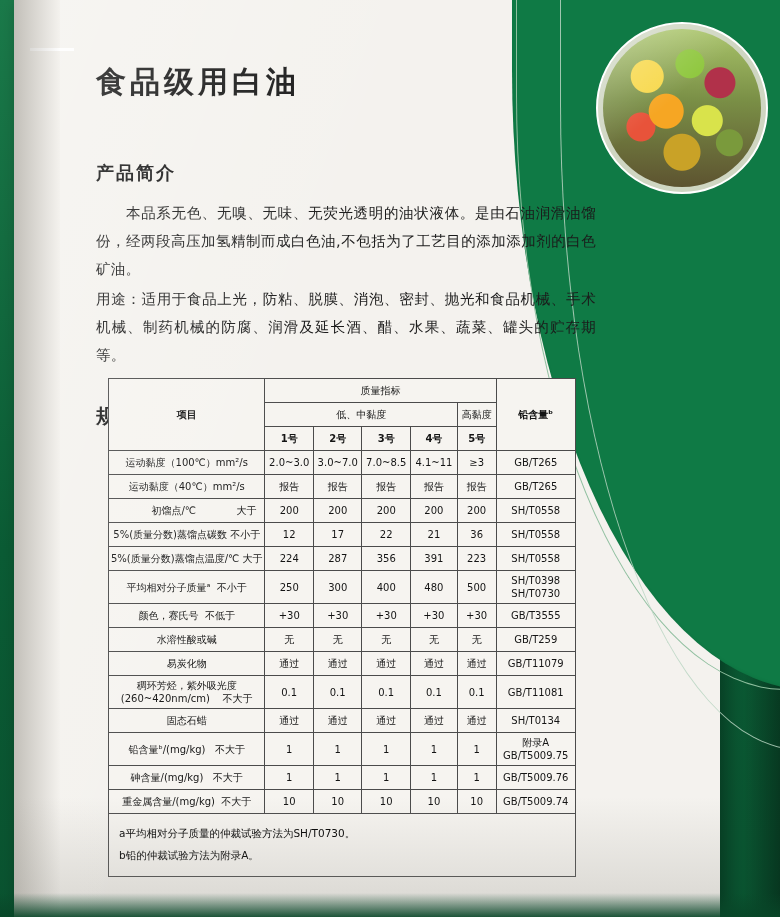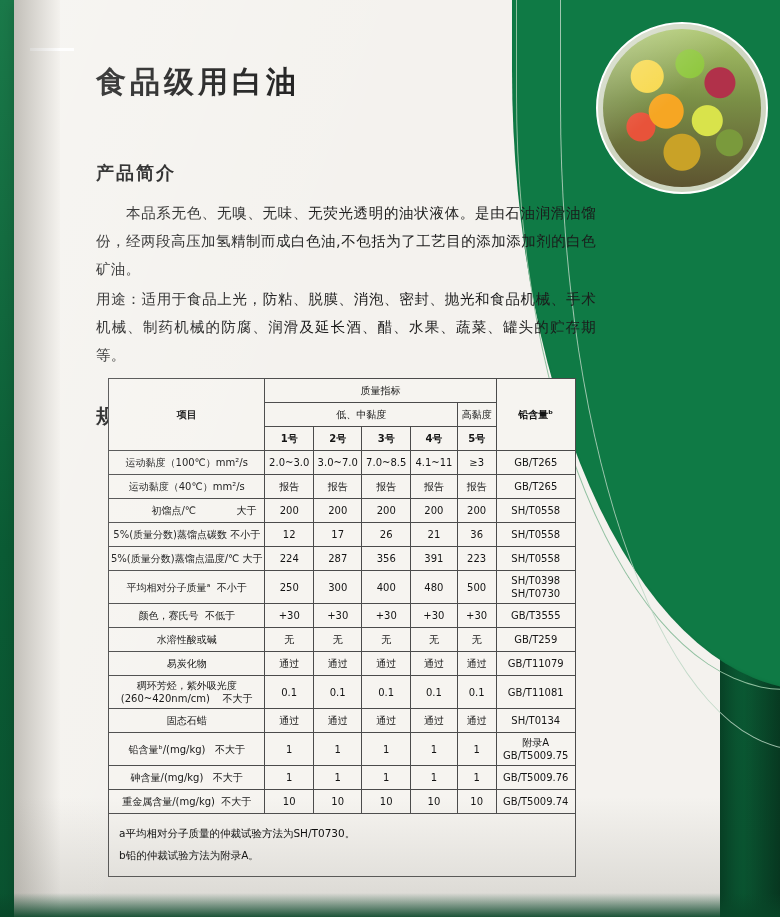--- a/index.html
+++ b/index.html
@@ -325,21 +325,21 @@
             <td>200</td>
             <td>200</td>
             <td>200</td>
             <td>200</td>
             <td class="method">SH/T0558</td>
           </tr>
           <tr>
             <td class="item">5%(质量分数)蒸馏点碳数&nbsp;不小于</td>
             <td>12</td>
             <td>17</td>
-            <td>26</td>
+            <td>22</td>
             <td>21</td>
             <td>36</td>
             <td class="method">SH/T0558</td>
           </tr>
           <tr>
             <td class="item">5%(质量分数)蒸馏点温度/℃&nbsp;大于</td>
             <td>224</td>
             <td>287</td>
             <td>356</td>
             <td>391</td>

